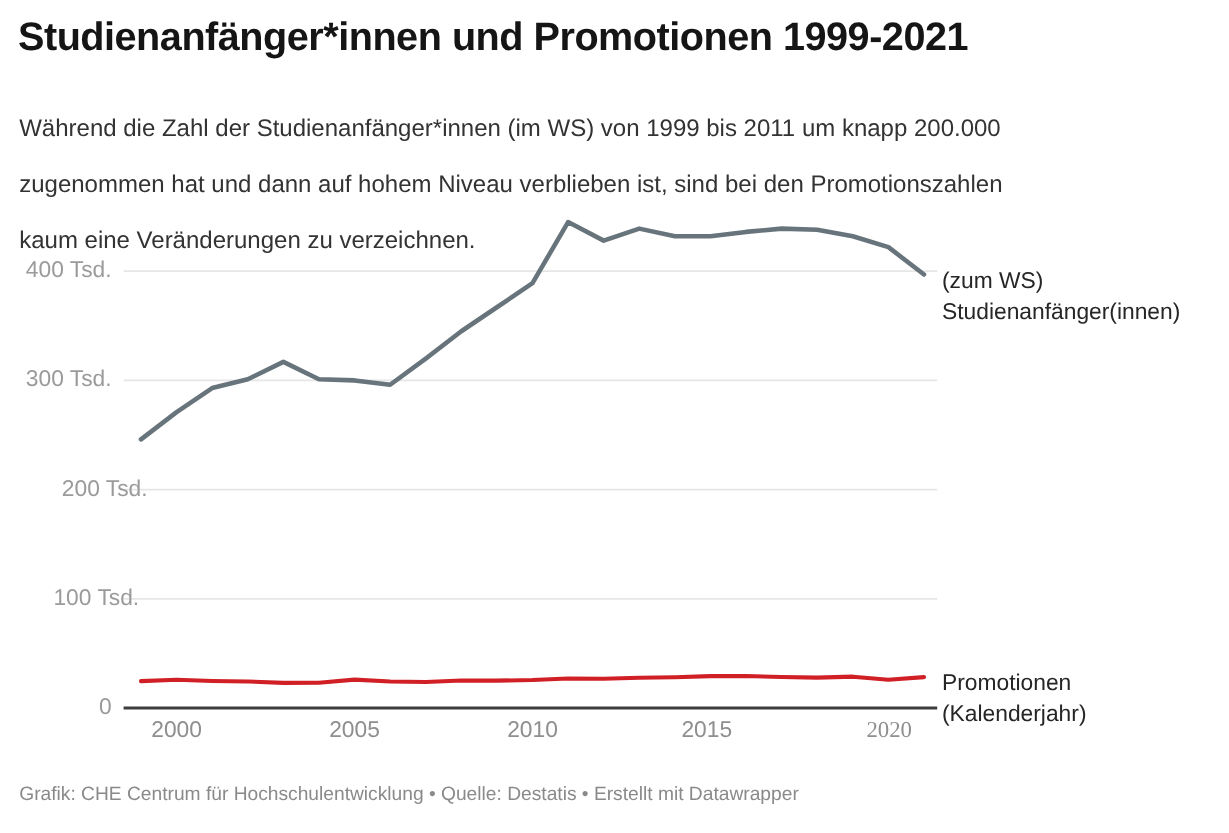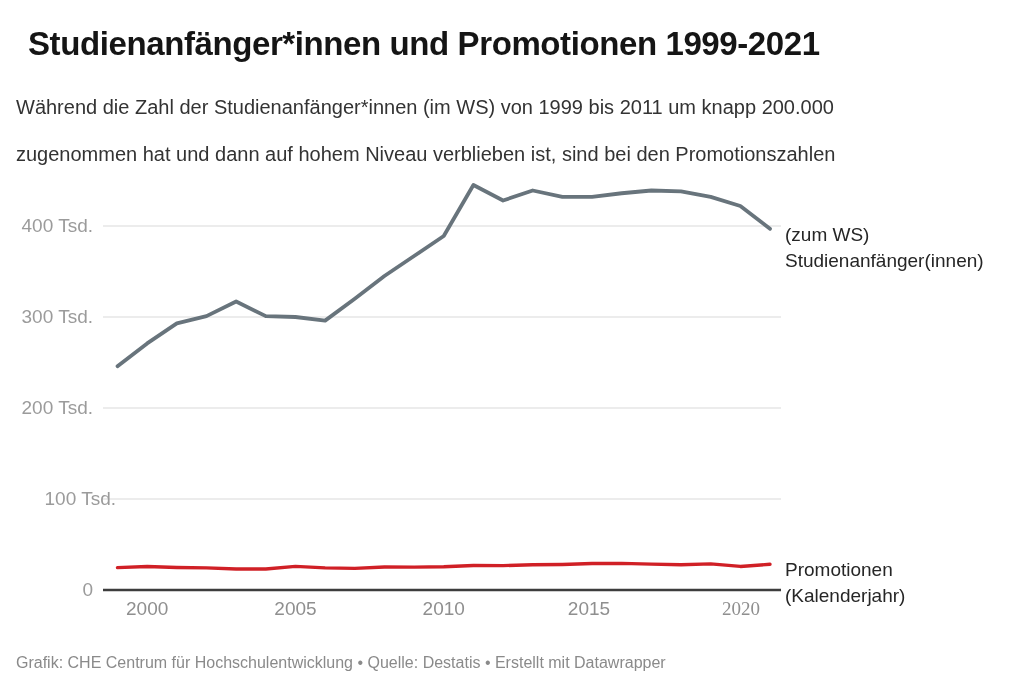--- a/index.html
+++ b/index.html
@@ -7,21 +7,21 @@
     position: relative;
     width: 1024px;
     height: 694px;
     background: #ffffff;
     font-family: "Liberation Sans", "DejaVu Sans", sans-serif;
     overflow: hidden;
   }
   .title {
     position: absolute;
     left: 15px; top: 12px;
-    margin: 13px;
+    margin: 0;
     font-size: 33px;
     font-weight: 700;
     letter-spacing: -0.4px;
     color: #151515;
     white-space: nowrap;
   }
   .description {
     position: absolute;
     left: 16px; top: 74px;
     font-size: 20px;
@@ -68,36 +68,37 @@
 </head>
 <body>
 
 <div class="canvas">
 
   <h1 class="title">Studienanfänger*innen und Promotionen 1999-2021</h1>
 
   <div class="description">
     <div>Während die Zahl der Studienanfänger*innen (im WS) von 1999 bis 2011 um knapp 200.000</div>
     <div>zugenommen hat und dann auf hohem Niveau verblieben ist, sind bei den Promotionszahlen</div>
+    <div>kaum eine Veränderungen zu verzeichnen.</div>
   </div>
 
   <svg id="plot" width="1024" height="694" viewBox="0 0 1024 694">
       <line x1="103" x2="781" y1="226" y2="226" stroke="#e6e6e6" stroke-width="1.4"></line>
       <line x1="103" x2="781" y1="317" y2="317" stroke="#e6e6e6" stroke-width="1.4"></line>
       <line x1="103" x2="781" y1="408" y2="408" stroke="#e6e6e6" stroke-width="1.4"></line>
       <line x1="103" x2="781" y1="499" y2="499" stroke="#e6e6e6" stroke-width="1.4"></line>
       <line x1="103" x2="781" y1="590" y2="590" stroke="#3d3d3d" stroke-width="2.5"></line>
       <polyline points="117.5,366.14 147.1590909090909,343.39 176.8181818181818,323.37 206.47727272727275,316.09 236.13636363636363,301.53 265.7954545454545,316.09 295.4545454545455,317 325.1136363636364,320.64 354.77272727272725,298.8 384.4318181818182,276.05 414.09090909090907,256.03 443.75,236.01 473.40909090909093,185.05 503.0681818181818,200.51999999999998 532.7272727272727,190.51 562.3863636363636,196.88 592.0454545454545,196.88 621.7045454545455,193.24 651.3636363636364,190.51 681.0227272727273,191.41999999999996 710.6818181818181,196.88 740.3409090909091,205.97999999999996 770,228.72999999999996" fill="none" stroke="#68747c" stroke-width="3.8" stroke-linejoin="round" stroke-linecap="round"></polyline>
       <polyline points="117.5,567.614 147.1590909090909,566.522 176.8181818181818,567.432 206.47727272727275,567.887 236.13636363636363,569.07 265.7954545454545,568.979 295.4545454545455,566.34 325.1136363636364,567.887 354.77272727272725,568.342 384.4318181818182,567.068 414.09090909090907,567.159 443.75,566.704 473.40909090909093,565.43 503.0681818181818,565.612 532.7272727272727,564.793 562.3863636363636,564.429 592.0454545454545,563.428 621.7045454545455,563.337 651.3636363636364,564.156 681.0227272727273,564.702 710.6818181818181,563.883 740.3409090909091,566.431 770,564.247" fill="none" stroke="#d02026" stroke-width="3.4" stroke-linejoin="round" stroke-linecap="round"></polyline>
     </svg>
 
   <div id="yticks">
       <div class="ytick" style="top: 215px;">400 Tsd.</div>
       <div class="ytick" style="top: 306px;">300 Tsd.</div>
-      <div class="ytick" style="top: 397px;">200 Tsd.</div>
+      <div class="ytick" style="top: 397px; padding-left: 30px;">200 Tsd.</div>
       <div class="ytick" style="top: 488px; margin-left: 23px;">100 Tsd.</div>
       <div class="ytick" style="top: 579px;">0</div>
     </div>
   <div id="xticks">
       <div class="xtick" style="left: 147.159px;">2000</div>
       <div class="xtick" style="left: 295.455px;">2005</div>
       <div class="xtick" style="left: 443.75px;">2010</div>
       <div class="xtick" style="left: 589px;">2015</div>
       <div class="xtick" style="left: 741px; font-family: Liberation Serif, serif;">2020</div>
     </div>

